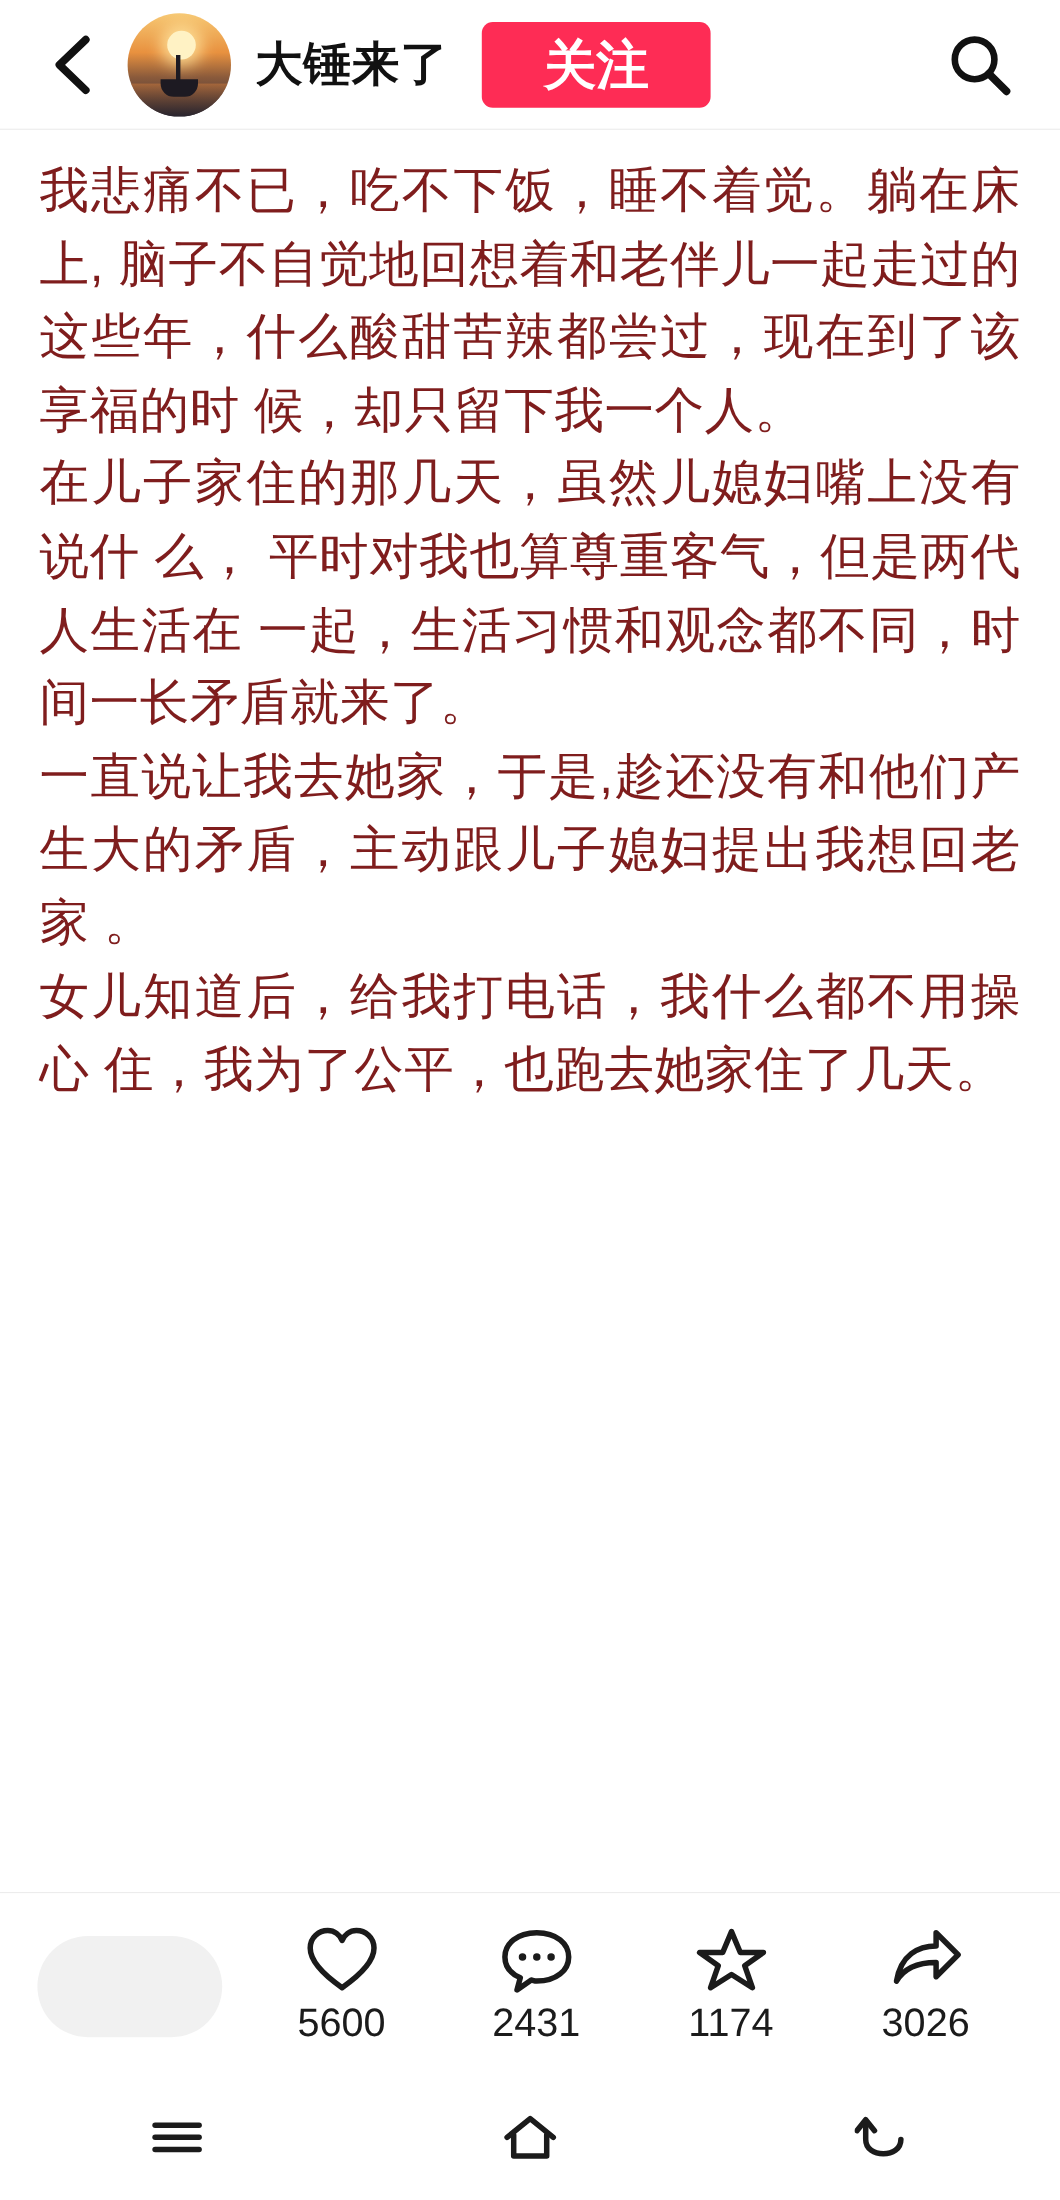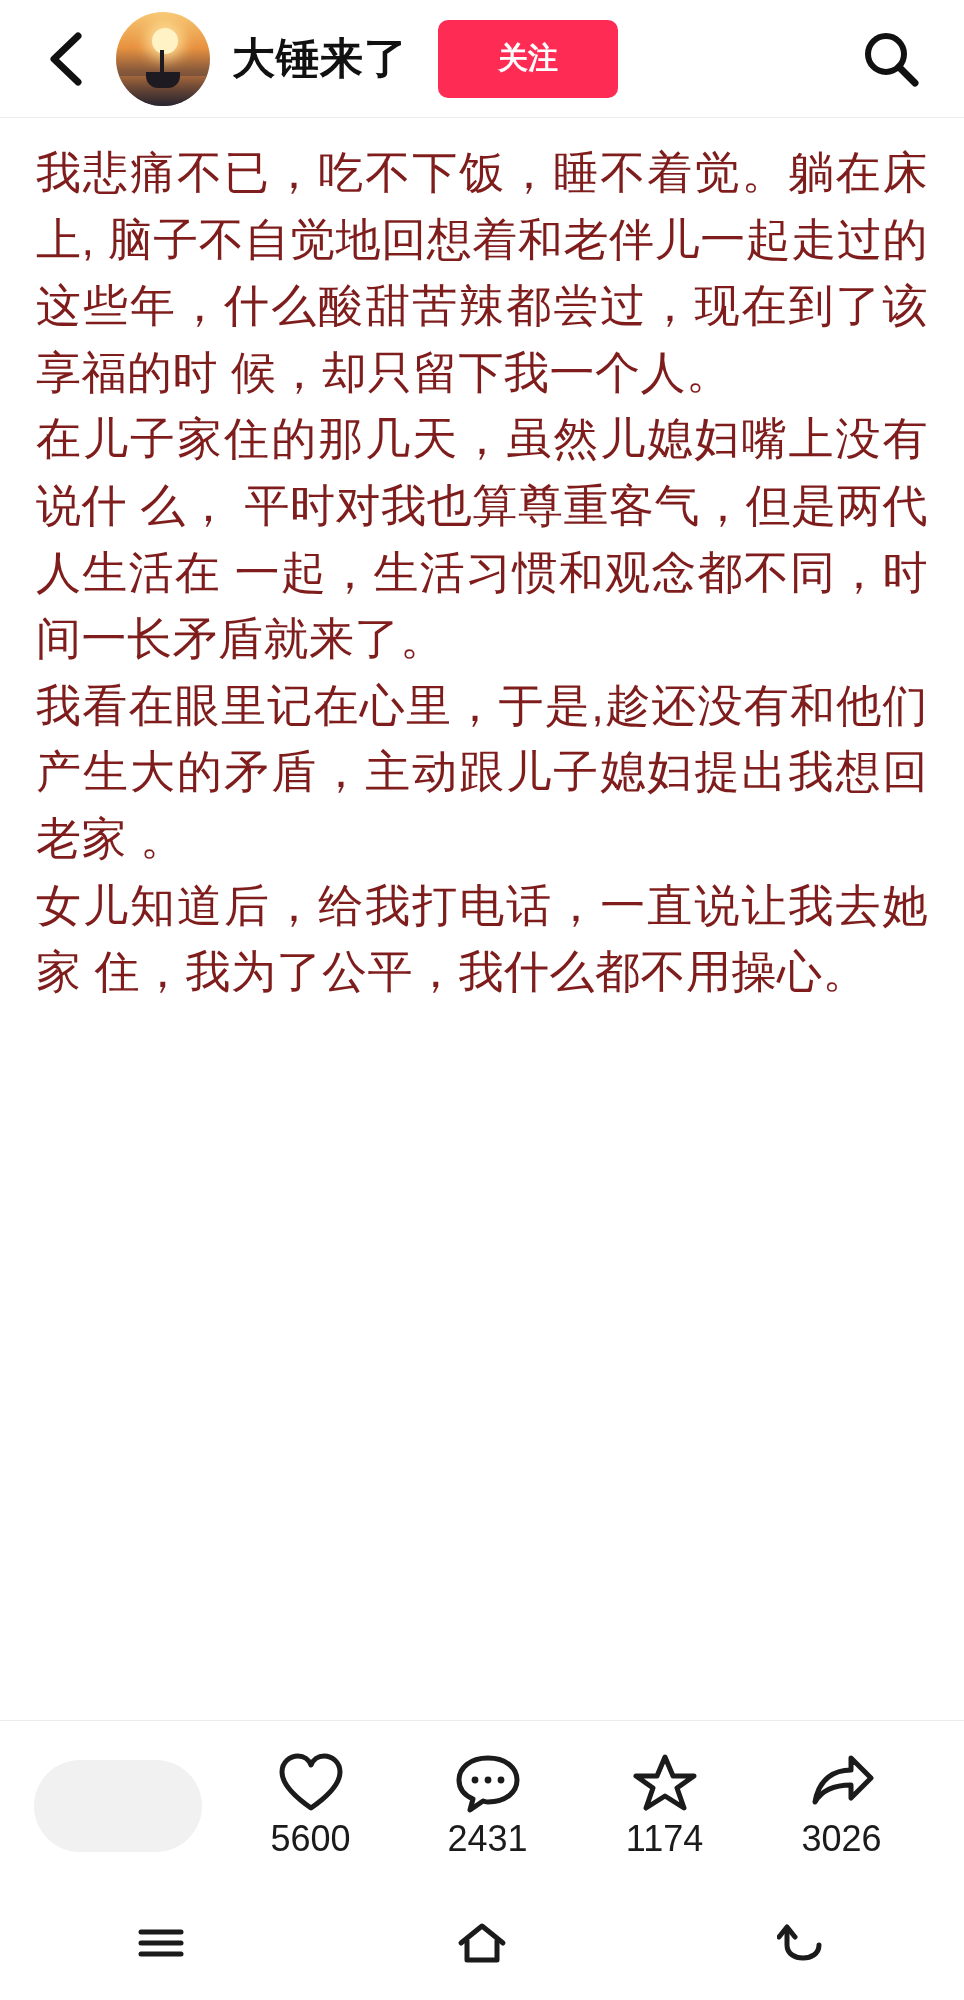--- a/index.html
+++ b/index.html
@@ -79,27 +79,27 @@
   .channel-name {
     margin-left: 22px;
     font-size: 43px;
     font-weight: bold;
     color: #111111;
     letter-spacing: 1px;
     white-space: nowrap;
   }
   .follow-btn {
     margin-left: 30px;
-    width: 180px;
+    width: 208px;
     height: 78px;
     background: #fe2c55;
     color: #ffffff;
     border: none;
     border-radius: 10px;
-    font-size: 30px;
+    font-size: 48px;
     font-weight: bold;
     font-family: "Liberation Sans", sans-serif;
     display: flex;
     align-items: center;
     justify-content: center;
     cursor: pointer;
     flex: 0 0 auto;
   }
   .search-btn {
     margin-left: auto;
@@ -218,22 +218,22 @@
       <svg width="64" height="64" viewBox="0 0 64 64" aria-hidden="true">
         <circle cx="27" cy="27" r="18" fill="none" stroke="#111111" stroke-width="6"></circle>
         <line x1="40" y1="40" x2="56" y2="56" stroke="#111111" stroke-width="7" stroke-linecap="round"></line>
       </svg>
     </div>
   </div>
 
   <div class="article">
     <p>我悲痛不已，吃不下饭，睡不着觉。躺在床上, 脑子不自觉地回想着和老伴儿一起走过的这些年，什么酸甜苦辣都尝过，现在到了该享福的时 候，却只留下我一个人。</p>
     <p>在儿子家住的那几天，虽然儿媳妇嘴上没有说什 么， 平时对我也算尊重客气，但是两代人生活在 一起，生活习惯和观念都不同，时间一长矛盾就来了。</p>
-    <p>我看在眼里记在心里，于是,趁还没有和他们产生大的矛盾，主动跟儿子媳妇提出我想回老家 。</p>
-    <p>女儿知道后，给我打电话，一直说让我去她家 住，我为了公平，我什么都不用操心。</p>
+    <p>一直说让我去她家，于是,趁还没有和他们产生大的矛盾，主动跟儿子媳妇提出我想回老家 。</p>
+    <p>女儿知道后，给我打电话，我什么都不用操心 住，我为了公平，也跑去她家住了几天。</p>
     <div class="fade"></div>
   </div>
 
   <div class="action-bar">
     <div class="comment-box" placeholder=""></div>
     <div class="actions">
 
       <div class="action">
         <span>
           <svg width="66" height="62" viewBox="0 0 66 62" aria-hidden="true">

